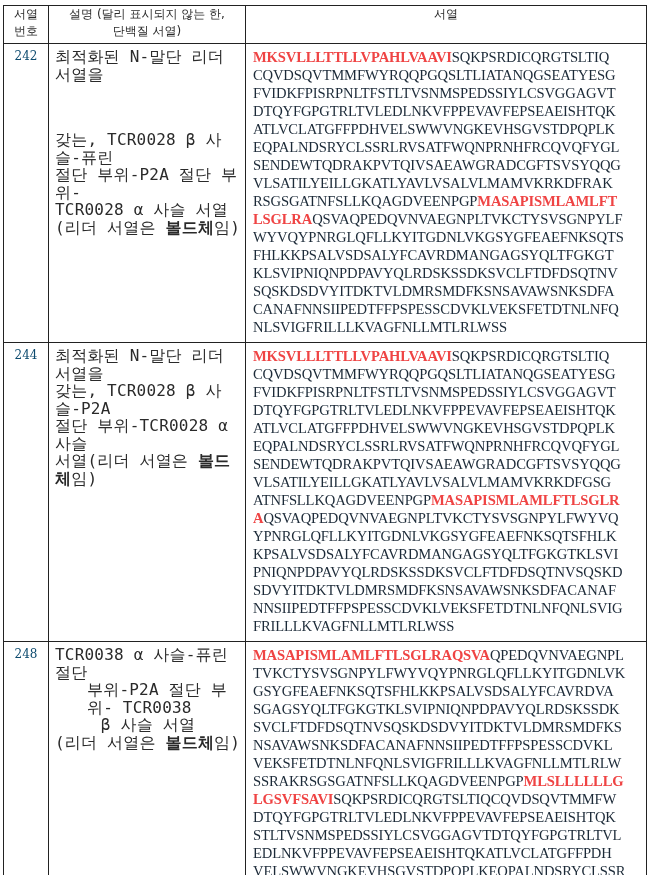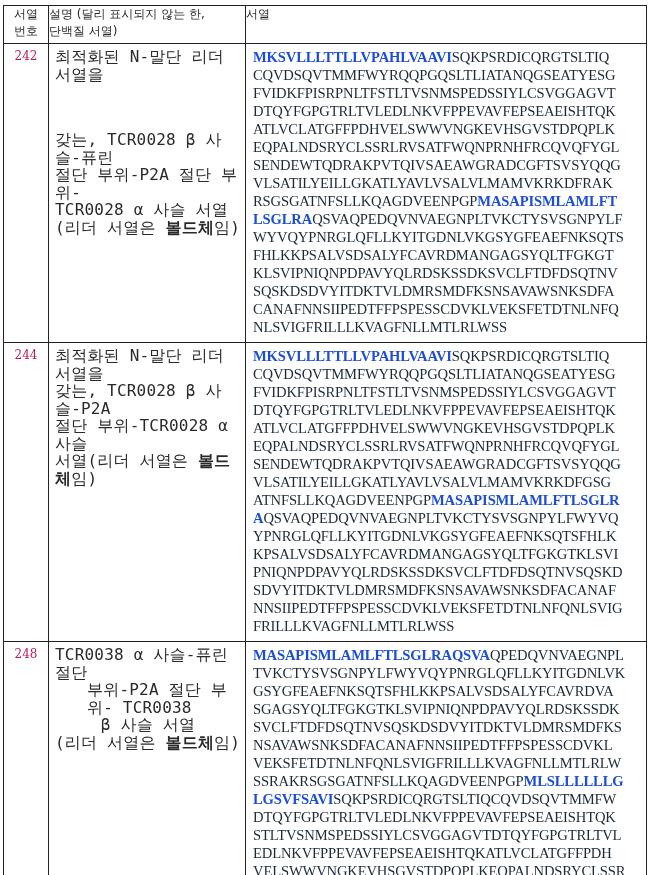--- a/index.html
+++ b/index.html
@@ -29,42 +29,42 @@
     }
     .col-id { width: 45px; }
     .col-desc { width: 197px; }
     .col-seq { width: 401px; }
 
     .hdr {
       font-family: "DejaVu Sans", sans-serif;
       font-size: 12px;
       line-height: 17px;
       font-weight: normal;
-      text-align: left;
+      text-align: center;
       color: #2a2a2a;
       height: 37px;
     }
     .hdr-id {
       text-align: center;
       padding-top: 1px;
     }
     .hdr-desc {
       padding: 1px 4px 0 6px;
     }
     .hdr-seq {
       padding: 1px 6px 0 6px;
     }
 
     .cell-id {
       font-family: "DejaVu Serif", serif;
       font-size: 12px;
       line-height: 17px;
       text-align: center;
       padding-top: 4px !important;
-      color: #be185d;
+      color: #0c4a6e;
     }
     .cell-desc {
       font-family: "DejaVu Sans Mono", monospace;
       font-size: 16px;
       line-height: 17.5px;
       padding: 4px 4px 0 6px !important;
       color: #2a2a2a;
       letter-spacing: 0.2px;
     }
     .cell-desc .desc-bold {
@@ -78,21 +78,21 @@
       color: #1c2a38;
       word-break: break-all;
       letter-spacing: -0.15px;
     }
     .seq-line {
       display: block;
       white-space: nowrap;
     }
     .seq-bold {
       font-weight: bold;
-      color: #1d4ed8;
+      color: #ef4444;
       text-align: center;
     }
     .row-242 td { height: 258px; }
     .row-244 td { height: 276px; }
     .row-248 td { height: 276px; }
   </style>
 </head>
 <body>
 
 <table class="seq-table">

